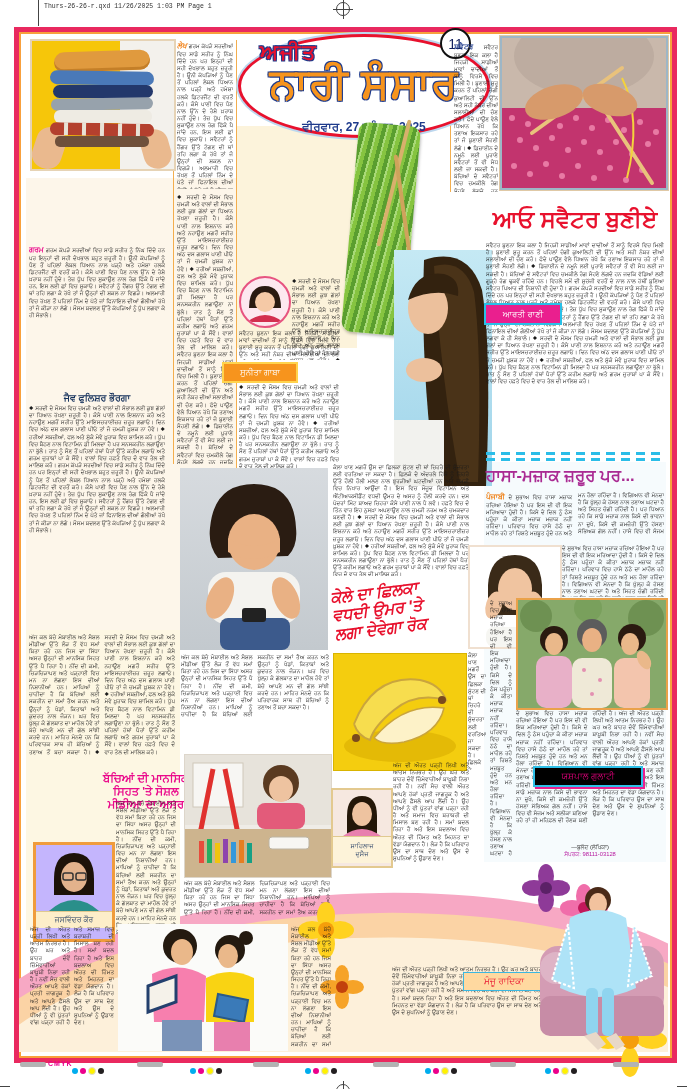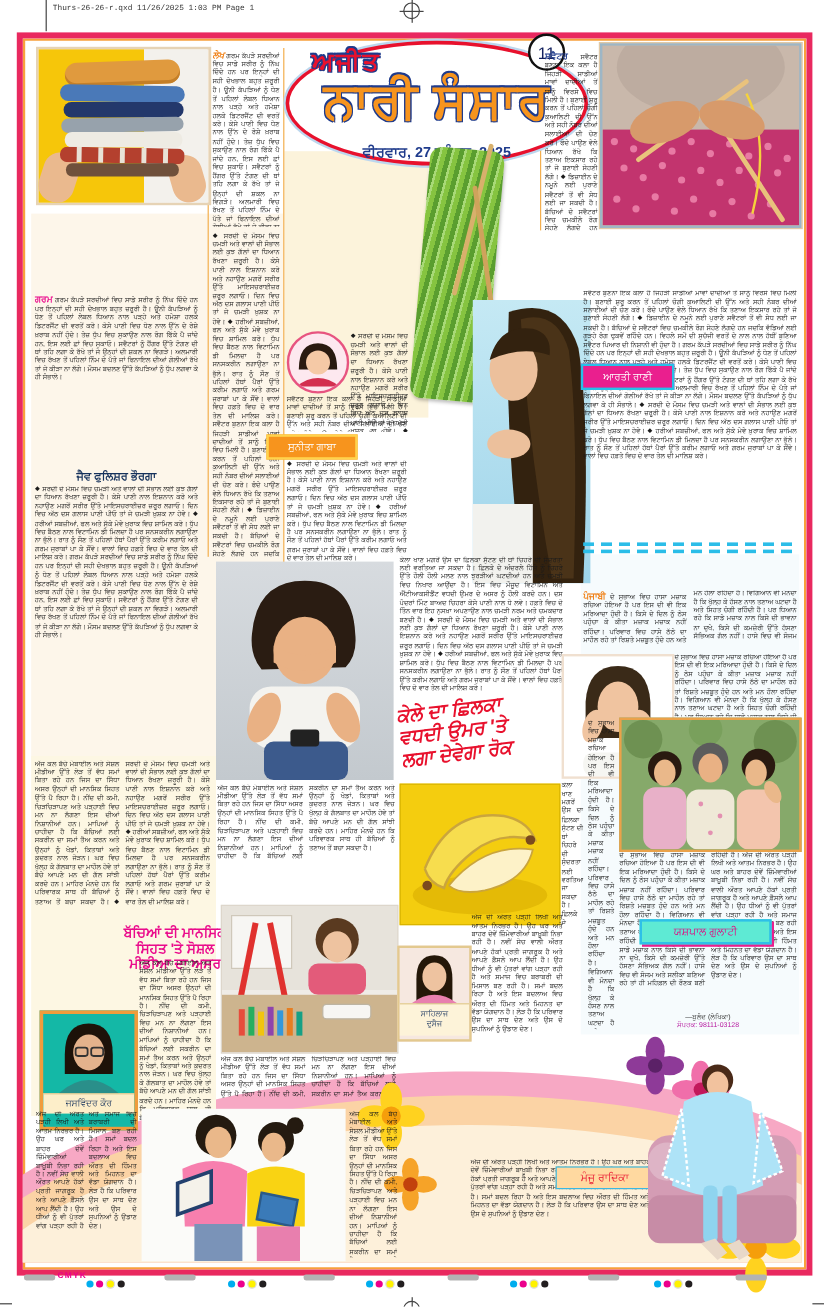--- a/index.html
+++ b/index.html
@@ -164,27 +164,29 @@
       <path d="M14 50 q8-30 36-26 q16 4 14 22 q-24-8-50 4" fill="#33220f"></path>
       <ellipse cx="30" cy="120" rx="18" ry="12" fill="#ecc09c"></ellipse>
       <rect x="0" y="170" width="50" height="66" fill="#f2f2ee"></rect>
     </svg>
   </div>
 
   <div class="abs g" style="left:333px;top:464px;width:136px;height:112px;">
     <span>ਕੇਲਾ ਖਾਣ ਮਗਰੋਂ ਉਸ ਦਾ ਛਿਲਕਾ ਸੁੱਟਣ ਦੀ ਥਾਂ ਚਿਹਰੇ ਦੀ ਸੁੰਦਰਤਾ ਲਈ ਵਰਤਿਆ ਜਾ ਸਕਦਾ ਹੈ। ਛਿਲਕੇ ਦੇ ਅੰਦਰਲੇ ਹਿੱਸੇ ਨੂੰ ਚਿਹਰੇ ਉੱਤੇ ਹੌਲੀ ਹੌਲੀ ਮਲਣ ਨਾਲ ਝੁਰੜੀਆਂ ਘਟਦੀਆਂ ਹਨ ਅਤੇ ਚਮੜੀ ਵਿਚ ਨਿਖਾਰ ਆਉਂਦਾ ਹੈ। ਇਸ ਵਿਚ ਮੌਜੂਦ ਵਿਟਾਮਿਨ ਅਤੇ ਐਂਟੀਆਕਸੀਡੈਂਟ ਵਧਦੀ ਉਮਰ ਦੇ ਅਸਰ ਨੂੰ ਹੌਲੀ ਕਰਦੇ ਹਨ। ਦਸ ਪੰਦਰਾਂ ਮਿੰਟ ਬਾਅਦ ਚਿਹਰਾ ਕੋਸੇ ਪਾਣੀ ਨਾਲ ਧੋ ਲਵੋ। ਹਫ਼ਤੇ ਵਿਚ ਦੋ ਤਿੰਨ ਵਾਰ ਇਹ ਨੁਸਖ਼ਾ ਅਪਣਾਉਣ ਨਾਲ ਚਮੜੀ ਨਰਮ ਅਤੇ ਚਮਕਦਾਰ ਬਣਦੀ ਹੈ।</span> <span>◆ ਸਰਦੀ ਦੇ ਮੌਸਮ ਵਿਚ ਚਮੜੀ ਅਤੇ ਵਾਲਾਂ ਦੀ ਸੰਭਾਲ ਲਈ ਕੁਝ ਗੱਲਾਂ ਦਾ ਧਿਆਨ ਰੱਖਣਾ ਜ਼ਰੂਰੀ ਹੈ। ਕੋਸੇ ਪਾਣੀ ਨਾਲ ਇਸ਼ਨਾਨ ਕਰੋ ਅਤੇ ਨਹਾਉਣ ਮਗਰੋਂ ਸਰੀਰ ਉੱਤੇ ਮਾਇਸਚਰਾਈਜ਼ਰ ਜ਼ਰੂਰ ਲਗਾਓ। ਦਿਨ ਵਿਚ ਅੱਠ ਦਸ ਗਲਾਸ ਪਾਣੀ ਪੀਓ ਤਾਂ ਜੋ ਚਮੜੀ ਖ਼ੁਸ਼ਕ ਨਾ ਹੋਵੇ। ◆ ਹਰੀਆਂ ਸਬਜ਼ੀਆਂ, ਫਲ ਅਤੇ ਸੁੱਕੇ ਮੇਵੇ ਖ਼ੁਰਾਕ ਵਿਚ ਸ਼ਾਮਿਲ ਕਰੋ। ਧੁੱਪ ਵਿਚ ਬੈਠਣ ਨਾਲ ਵਿਟਾਮਿਨ ਡੀ ਮਿਲਦਾ ਹੈ ਪਰ ਸਨਸਕਰੀਨ ਲਗਾਉਣਾ ਨਾ ਭੁੱਲੋ। ਰਾਤ ਨੂੰ ਸੌਣ ਤੋਂ ਪਹਿਲਾਂ ਹੱਥਾਂ ਪੈਰਾਂ ਉੱਤੇ ਕਰੀਮ ਲਗਾਓ ਅਤੇ ਗਰਮ ਜੁਰਾਬਾਂ ਪਾ ਕੇ ਸੌਂਵੋ। ਵਾਲਾਂ ਵਿਚ ਹਫ਼ਤੇ ਵਿਚ ਦੋ ਵਾਰ ਤੇਲ ਦੀ ਮਾਲਿਸ਼ ਕਰੋ।</span>
   </div>
 
+  <div class="abs hd" style="left:486px;top:206px;width:178px;text-align:center;font-size:23px;color:#e8112d;">ਆਓ ਸਵੈਟਰ ਬੁਣੀਏ</div>
   <div class="abs g" style="left:486px;top:242px;width:178px;height:208px;">
     <span>ਸਵੈਟਰ ਬੁਣਨਾ ਇਕ ਕਲਾ ਹੈ ਜਿਹੜੀ ਸਾਡੀਆਂ ਮਾਵਾਂ ਦਾਦੀਆਂ ਤੋਂ ਸਾਨੂੰ ਵਿਰਸੇ ਵਿਚ ਮਿਲੀ ਹੈ। ਬੁਣਾਈ ਸ਼ੁਰੂ ਕਰਨ ਤੋਂ ਪਹਿਲਾਂ ਚੰਗੀ ਕੁਆਲਿਟੀ ਦੀ ਉੱਨ ਅਤੇ ਸਹੀ ਨੰਬਰ ਦੀਆਂ ਸਲਾਈਆਂ ਦੀ ਚੋਣ ਕਰੋ। ਫੰਦੇ ਪਾਉਣ ਵੇਲੇ ਧਿਆਨ ਰੱਖੋ ਕਿ ਤਣਾਅ ਇਕਸਾਰ ਰਹੇ ਤਾਂ ਜੋ ਬੁਣਾਈ ਸੋਹਣੀ ਲੱਗੇ। ◆ ਡਿਜ਼ਾਈਨ ਦੇ ਨਮੂਨੇ ਲਈ ਪੁਰਾਣੇ ਸਵੈਟਰਾਂ ਤੋਂ ਵੀ ਸੇਧ ਲਈ ਜਾ ਸਕਦੀ ਹੈ। ਬੱਚਿਆਂ ਦੇ ਸਵੈਟਰਾਂ ਵਿਚ ਚਮਕੀਲੇ ਰੰਗ ਸੋਹਣੇ ਲੱਗਦੇ ਹਨ ਜਦਕਿ ਵੱਡਿਆਂ ਲਈ ਗੂੜ੍ਹੇ ਰੰਗ ਢੁਕਵੇਂ ਰਹਿੰਦੇ ਹਨ। ਵਿਹਲੇ ਸਮੇਂ ਦੀ ਸੁਚੱਜੀ ਵਰਤੋਂ ਦੇ ਨਾਲ ਨਾਲ ਹੱਥੀਂ ਬੁਣਿਆ ਸਵੈਟਰ ਪਿਆਰ ਦੀ ਨਿਸ਼ਾਨੀ ਵੀ ਹੁੰਦਾ ਹੈ।</span> <span>ਗਰਮ ਕੱਪੜੇ ਸਰਦੀਆਂ ਵਿਚ ਸਾਡੇ ਸਰੀਰ ਨੂੰ ਨਿੱਘ ਦਿੰਦੇ ਹਨ ਪਰ ਇਨ੍ਹਾਂ ਦੀ ਸਹੀ ਦੇਖਭਾਲ ਬਹੁਤ ਜ਼ਰੂਰੀ ਹੈ। ਊਨੀ ਕੱਪੜਿਆਂ ਨੂੰ ਧੋਣ ਤੋਂ ਪਹਿਲਾਂ ਲੇਬਲ ਧਿਆਨ ਨਾਲ ਪੜ੍ਹੋ ਅਤੇ ਹਮੇਸ਼ਾ ਹਲਕੇ ਡਿਟਰਜੈਂਟ ਦੀ ਵਰਤੋਂ ਕਰੋ। ਕੋਸੇ ਪਾਣੀ ਵਿਚ ਧੋਣ ਨਾਲ ਉੱਨ ਦੇ ਰੇਸ਼ੇ ਖ਼ਰਾਬ ਨਹੀਂ ਹੁੰਦੇ। ਤੇਜ਼ ਧੁੱਪ ਵਿਚ ਸੁਕਾਉਣ ਨਾਲ ਰੰਗ ਫਿੱਕੇ ਪੈ ਜਾਂਦੇ ਹਨ, ਇਸ ਲਈ ਛਾਂ ਵਿਚ ਸੁਕਾਓ। ਸਵੈਟਰਾਂ ਨੂੰ ਹੈਂਗਰ ਉੱਤੇ ਟੰਗਣ ਦੀ ਥਾਂ ਤਹਿ ਲਗਾ ਕੇ ਰੱਖੋ ਤਾਂ ਜੋ ਉਨ੍ਹਾਂ ਦੀ ਸ਼ਕਲ ਨਾ ਵਿਗੜੇ। ਅਲਮਾਰੀ ਵਿਚ ਰੱਖਣ ਤੋਂ ਪਹਿਲਾਂ ਨਿੰਮ ਦੇ ਪੱਤੇ ਜਾਂ ਫਿਨਾਇਲ ਦੀਆਂ ਗੋਲੀਆਂ ਰੱਖੋ ਤਾਂ ਜੋ ਕੀੜਾ ਨਾ ਲੱਗੇ। ਮੌਸਮ ਬਦਲਣ ਉੱਤੇ ਕੱਪੜਿਆਂ ਨੂੰ ਧੁੱਪ ਲਗਵਾ ਕੇ ਹੀ ਸੰਭਾਲੋ।</span> <span>◆ ਸਰਦੀ ਦੇ ਮੌਸਮ ਵਿਚ ਚਮੜੀ ਅਤੇ ਵਾਲਾਂ ਦੀ ਸੰਭਾਲ ਲਈ ਕੁਝ ਗੱਲਾਂ ਦਾ ਧਿਆਨ ਰੱਖਣਾ ਜ਼ਰੂਰੀ ਹੈ। ਕੋਸੇ ਪਾਣੀ ਨਾਲ ਇਸ਼ਨਾਨ ਕਰੋ ਅਤੇ ਨਹਾਉਣ ਮਗਰੋਂ ਸਰੀਰ ਉੱਤੇ ਮਾਇਸਚਰਾਈਜ਼ਰ ਜ਼ਰੂਰ ਲਗਾਓ। ਦਿਨ ਵਿਚ ਅੱਠ ਦਸ ਗਲਾਸ ਪਾਣੀ ਪੀਓ ਤਾਂ ਜੋ ਚਮੜੀ ਖ਼ੁਸ਼ਕ ਨਾ ਹੋਵੇ। ◆ ਹਰੀਆਂ ਸਬਜ਼ੀਆਂ, ਫਲ ਅਤੇ ਸੁੱਕੇ ਮੇਵੇ ਖ਼ੁਰਾਕ ਵਿਚ ਸ਼ਾਮਿਲ ਕਰੋ। ਧੁੱਪ ਵਿਚ ਬੈਠਣ ਨਾਲ ਵਿਟਾਮਿਨ ਡੀ ਮਿਲਦਾ ਹੈ ਪਰ ਸਨਸਕਰੀਨ ਲਗਾਉਣਾ ਨਾ ਭੁੱਲੋ। ਰਾਤ ਨੂੰ ਸੌਣ ਤੋਂ ਪਹਿਲਾਂ ਹੱਥਾਂ ਪੈਰਾਂ ਉੱਤੇ ਕਰੀਮ ਲਗਾਓ ਅਤੇ ਗਰਮ ਜੁਰਾਬਾਂ ਪਾ ਕੇ ਸੌਂਵੋ। ਵਾਲਾਂ ਵਿਚ ਹਫ਼ਤੇ ਵਿਚ ਦੋ ਵਾਰ ਤੇਲ ਦੀ ਮਾਲਿਸ਼ ਕਰੋ।</span>
   </div>
   <div class="abs chip" style="left:484px;top:303px;width:74px;height:18px;background:#ea1f8e;border:2px solid #28c0e8;color:#fff;font-size:8.5px;">ਆਰਤੀ ਰਾਣੀ</div>
 
   <div class="abs dash2" style="left:486px;top:452px;width:178px;height:9px;"></div>
 
+  <div class="abs hd" style="left:486px;top:466px;width:180px;font-size:16.5px;color:#aa2b93;">ਹਾਸਾ-ਮਜ਼ਾਕ ਜ਼ਰੂਰ ਪਰ...</div>
   <div class="abs g" style="left:486px;top:492px;width:178px;height:52px;column-count:2;column-gap:6px;">
     <b class="lead" style="color:#f07f13;">ਪੰਜਾਬੀ</b>
     <span>ਦੇ ਸੁਭਾਅ ਵਿਚ ਹਾਸਾ ਮਜ਼ਾਕ ਰਚਿਆ ਹੋਇਆ ਹੈ ਪਰ ਇਸ ਦੀ ਵੀ ਇਕ ਮਰਿਆਦਾ ਹੁੰਦੀ ਹੈ। ਕਿਸੇ ਦੇ ਦਿਲ ਨੂੰ ਠੇਸ ਪਹੁੰਚਾ ਕੇ ਕੀਤਾ ਮਜ਼ਾਕ ਮਜ਼ਾਕ ਨਹੀਂ ਰਹਿੰਦਾ। ਪਰਿਵਾਰ ਵਿਚ ਹਾਸੇ ਠੱਠੇ ਦਾ ਮਾਹੌਲ ਰਹੇ ਤਾਂ ਰਿਸ਼ਤੇ ਮਜ਼ਬੂਤ ਹੁੰਦੇ ਹਨ ਅਤੇ ਮਨ ਹੌਲਾ ਰਹਿੰਦਾ ਹੈ। ਵਿਗਿਆਨ ਵੀ ਮੰਨਦਾ ਹੈ ਕਿ ਖੁੱਲ੍ਹ ਕੇ ਹੱਸਣ ਨਾਲ ਤਣਾਅ ਘਟਦਾ ਹੈ ਅਤੇ ਸਿਹਤ ਚੰਗੀ ਰਹਿੰਦੀ ਹੈ। ਪਰ ਧਿਆਨ ਰਹੇ ਕਿ ਸਾਡੇ ਮਜ਼ਾਕ ਨਾਲ ਕਿਸੇ ਦੀ ਭਾਵਨਾ ਨਾ ਦੁਖੇ, ਕਿਸੇ ਦੀ ਕਮਜ਼ੋਰੀ ਉੱਤੇ ਹੱਸਣਾ ਸੱਭਿਅਕ ਗੱਲ ਨਹੀਂ। ਹਾਸੇ ਵਿਚ ਵੀ ਸੰਜਮ ਅਤੇ ਸਲੀਕਾ ਬਣਿਆ ਰਹੇ ਤਾਂ ਹੀ ਮਹਿਫ਼ਲ ਦੀ ਰੌਣਕ ਬਣੀ ਰਹਿੰਦੀ ਹੈ।</span>
   </div>
 
   <div class="abs" style="left:468px;top:545px;width:90px;height:100px;border:2px solid #f0e0d0;background:#fff;overflow:hidden;">
     <svg width="90" height="100" viewBox="0 0 90 100">
       <path d="M18 38 q2-30 27-30 q25 0 27 30 l0 30 l-54 0 z" fill="#3a2a18"></path>
       <ellipse cx="45" cy="42" rx="17" ry="21" fill="#f0c4a0"></ellipse>
       <ellipse cx="24" cy="58" rx="8" ry="14" fill="#f0c4a0" transform="rotate(18 24 58)"></ellipse>
@@ -212,21 +214,21 @@
         <ellipse cx="112" cy="44" rx="9" ry="11" fill="#eab88a"></ellipse>
       <rect x="96" y="58" width="36" height="50" rx="10" fill="#f3c5ad"></rect>
       <ellipse cx="126" cy="60" rx="6" ry="10" fill="#eab88a" transform="rotate(-30 126 60)"></ellipse>
     </svg>
   </div>
   <div class="abs g" style="left:490px;top:600px;width:22px;height:258px;"><span>ਦੇ ਸੁਭਾਅ ਵਿਚ ਹਾਸਾ ਮਜ਼ਾਕ ਰਚਿਆ ਹੋਇਆ ਹੈ ਪਰ ਇਸ ਦੀ ਵੀ ਇਕ ਮਰਿਆਦਾ ਹੁੰਦੀ ਹੈ। ਕਿਸੇ ਦੇ ਦਿਲ ਨੂੰ ਠੇਸ ਪਹੁੰਚਾ ਕੇ ਕੀਤਾ ਮਜ਼ਾਕ ਮਜ਼ਾਕ ਨਹੀਂ ਰਹਿੰਦਾ। ਪਰਿਵਾਰ ਵਿਚ ਹਾਸੇ ਠੱਠੇ ਦਾ ਮਾਹੌਲ ਰਹੇ ਤਾਂ ਰਿਸ਼ਤੇ ਮਜ਼ਬੂਤ ਹੁੰਦੇ ਹਨ ਅਤੇ ਮਨ ਹੌਲਾ ਰਹਿੰਦਾ ਹੈ। ਵਿਗਿਆਨ ਵੀ ਮੰਨਦਾ ਹੈ ਕਿ ਖੁੱਲ੍ਹ ਕੇ ਹੱਸਣ ਨਾਲ ਤਣਾਅ ਘਟਦਾ ਹੈ ਅਤੇ ਸਿਹਤ ਚੰਗੀ ਰਹਿੰਦੀ ਹੈ। ਪਰ ਧਿਆਨ ਰਹੇ ਕਿ ਸਾਡੇ ਮਜ਼ਾਕ ਨਾਲ ਕਿਸੇ ਦੀ ਭਾਵਨਾ ਨਾ ਦੁਖੇ, ਕਿਸੇ ਦੀ ਕਮਜ਼ੋਰੀ ਉੱਤੇ ਹੱਸਣਾ ਸੱਭਿਅਕ ਗੱਲ ਨਹੀਂ। ਹਾਸੇ ਵਿਚ ਵੀ ਸੰਜਮ ਅਤੇ ਸਲੀਕਾ ਬਣਿਆ ਰਹੇ ਤਾਂ ਹੀ ਮਹਿਫ਼ਲ ਦੀ ਰੌਣਕ ਬਣੀ ਰਹਿੰਦੀ ਹੈ।</span></div>
 
   <div class="abs g" style="left:516px;top:710px;width:148px;height:132px;column-count:2;column-gap:5px;">
     <span>ਦੇ ਸੁਭਾਅ ਵਿਚ ਹਾਸਾ ਮਜ਼ਾਕ ਰਚਿਆ ਹੋਇਆ ਹੈ ਪਰ ਇਸ ਦੀ ਵੀ ਇਕ ਮਰਿਆਦਾ ਹੁੰਦੀ ਹੈ। ਕਿਸੇ ਦੇ ਦਿਲ ਨੂੰ ਠੇਸ ਪਹੁੰਚਾ ਕੇ ਕੀਤਾ ਮਜ਼ਾਕ ਮਜ਼ਾਕ ਨਹੀਂ ਰਹਿੰਦਾ। ਪਰਿਵਾਰ ਵਿਚ ਹਾਸੇ ਠੱਠੇ ਦਾ ਮਾਹੌਲ ਰਹੇ ਤਾਂ ਰਿਸ਼ਤੇ ਮਜ਼ਬੂਤ ਹੁੰਦੇ ਹਨ ਅਤੇ ਮਨ ਹੌਲਾ ਰਹਿੰਦਾ ਹੈ। ਵਿਗਿਆਨ ਵੀ ਮੰਨਦਾ ਹੈ ਕਿ ਖੁੱਲ੍ਹ ਕੇ ਹੱਸਣ ਨਾਲ ਤਣਾਅ ਘਟਦਾ ਹੈ ਅਤੇ ਸਿਹਤ ਚੰਗੀ ਰਹਿੰਦੀ ਹੈ। ਪਰ ਧਿਆਨ ਰਹੇ ਕਿ ਸਾਡੇ ਮਜ਼ਾਕ ਨਾਲ ਕਿਸੇ ਦੀ ਭਾਵਨਾ ਨਾ ਦੁਖੇ, ਕਿਸੇ ਦੀ ਕਮਜ਼ੋਰੀ ਉੱਤੇ ਹੱਸਣਾ ਸੱਭਿਅਕ ਗੱਲ ਨਹੀਂ। ਹਾਸੇ ਵਿਚ ਵੀ ਸੰਜਮ ਅਤੇ ਸਲੀਕਾ ਬਣਿਆ ਰਹੇ ਤਾਂ ਹੀ ਮਹਿਫ਼ਲ ਦੀ ਰੌਣਕ ਬਣੀ ਰਹਿੰਦੀ ਹੈ।</span> <span>ਅੱਜ ਦੀ ਔਰਤ ਪੜ੍ਹੀ ਲਿਖੀ ਅਤੇ ਆਤਮ ਨਿਰਭਰ ਹੈ। ਉਹ ਘਰ ਅਤੇ ਬਾਹਰ ਦੋਵੇਂ ਜ਼ਿੰਮੇਵਾਰੀਆਂ ਬਾਖ਼ੂਬੀ ਨਿਭਾ ਰਹੀ ਹੈ। ਨਵੀਂ ਸੋਚ ਵਾਲੀ ਔਰਤ ਆਪਣੇ ਹੱਕਾਂ ਪ੍ਰਤੀ ਜਾਗਰੂਕ ਹੈ ਅਤੇ ਆਪਣੇ ਫ਼ੈਸਲੇ ਆਪ ਲੈਂਦੀ ਹੈ। ਉਹ ਧੀਆਂ ਨੂੰ ਵੀ ਪੁੱਤਰਾਂ ਵਾਂਗ ਪੜ੍ਹਾ ਰਹੀ ਹੈ ਅਤੇ ਸਮਾਜ ਵਿਚ ਬਰਾਬਰੀ ਦੀ ਮਿਸਾਲ ਬਣ ਰਹੀ ਹੈ। ਸਮਾਂ ਬਦਲ ਰਿਹਾ ਹੈ ਅਤੇ ਇਸ ਬਦਲਾਅ ਵਿਚ ਔਰਤ ਦੀ ਹਿੰਮਤ ਅਤੇ ਮਿਹਨਤ ਦਾ ਵੱਡਾ ਯੋਗਦਾਨ ਹੈ। ਲੋੜ ਹੈ ਕਿ ਪਰਿਵਾਰ ਉਸ ਦਾ ਸਾਥ ਦੇਣ ਅਤੇ ਉਸ ਦੇ ਸੁਪਨਿਆਂ ਨੂੰ ਉਡਾਣ ਦੇਣ।</span>
   </div>
-  <div class="abs chip" style="left:533px;top:766px;width:106px;height:17px;background:#5eead4;border:2px solid #2ec0e8;box-shadow:2px 2px 0 #ea1f8e;color:#e6007e;font-size:9px;">ਯਸ਼ਪਾਲ ਗੁਲਾਟੀ</div>
+  <div class="abs chip" style="left:533px;top:766px;width:106px;height:17px;background:#000000;border:2px solid #2ec0e8;box-shadow:2px 2px 0 #ea1f8e;color:#e6007e;font-size:9px;">ਯਸ਼ਪਾਲ ਗੁਲਾਟੀ</div>
   <div class="abs" style="left:516px;top:844px;width:148px;text-align:center;font-size:5.8px;color:#333;">
     <span>—ਬੁਲੰਦ (ਲੇਖਿਕਾ)</span><br>
     <span style="color:#b5179e;">ਸੰਪਰਕ: 98111-03128</span>
   </div>
 
   <div class="abs hd pre" style="left:332px;top:580px;width:150px;font-size:16px;line-height:1.15;color:#e8112d;font-style:italic;transform:rotate(-7deg);">ਕੇਲੇ ਦਾ ਛਿਲਕਾ
 ਵਧਦੀ ਉਮਰ 'ਤੇ
 ਲਗਾ ਦੇਵੇਗਾ ਰੋਕ</div>
   <div class="abs" style="left:333px;top:653px;width:132px;height:116px;background:#f4cd0f;border:1px solid #d9b400;overflow:hidden;">
     <svg width="132" height="116" viewBox="0 0 132 116">
@@ -254,21 +256,21 @@
   <div class="abs g" style="left:181px;top:654px;width:148px;height:98px;column-count:2;column-gap:5px;">
     <span>ਅੱਜ ਕਲ ਬੱਚੇ ਮੋਬਾਈਲ ਅਤੇ ਸੋਸ਼ਲ ਮੀਡੀਆ ਉੱਤੇ ਲੋੜ ਤੋਂ ਵੱਧ ਸਮਾਂ ਬਿਤਾ ਰਹੇ ਹਨ ਜਿਸ ਦਾ ਸਿੱਧਾ ਅਸਰ ਉਨ੍ਹਾਂ ਦੀ ਮਾਨਸਿਕ ਸਿਹਤ ਉੱਤੇ ਪੈ ਰਿਹਾ ਹੈ। ਨੀਂਦ ਦੀ ਕਮੀ, ਚਿੜਚਿੜਾਪਣ ਅਤੇ ਪੜ੍ਹਾਈ ਵਿਚ ਮਨ ਨਾ ਲੱਗਣਾ ਇਸ ਦੀਆਂ ਨਿਸ਼ਾਨੀਆਂ ਹਨ। ਮਾਪਿਆਂ ਨੂੰ ਚਾਹੀਦਾ ਹੈ ਕਿ ਬੱਚਿਆਂ ਲਈ ਸਕਰੀਨ ਦਾ ਸਮਾਂ ਤੈਅ ਕਰਨ ਅਤੇ ਉਨ੍ਹਾਂ ਨੂੰ ਖੇਡਾਂ, ਕਿਤਾਬਾਂ ਅਤੇ ਕੁਦਰਤ ਨਾਲ ਜੋੜਨ। ਘਰ ਵਿਚ ਖੁੱਲ੍ਹ ਕੇ ਗੱਲਬਾਤ ਦਾ ਮਾਹੌਲ ਹੋਵੇ ਤਾਂ ਬੱਚੇ ਆਪਣੇ ਮਨ ਦੀ ਗੱਲ ਸਾਂਝੀ ਕਰਦੇ ਹਨ। ਮਾਹਿਰ ਮੰਨਦੇ ਹਨ ਕਿ ਪਰਿਵਾਰਕ ਸਾਥ ਹੀ ਬੱਚਿਆਂ ਨੂੰ ਤਣਾਅ ਤੋਂ ਬਚਾ ਸਕਦਾ ਹੈ।</span>
   </div>
 
   <div class="abs g" style="left:29px;top:634px;width:146px;height:136px;column-count:2;column-gap:5px;">
     <span>ਅੱਜ ਕਲ ਬੱਚੇ ਮੋਬਾਈਲ ਅਤੇ ਸੋਸ਼ਲ ਮੀਡੀਆ ਉੱਤੇ ਲੋੜ ਤੋਂ ਵੱਧ ਸਮਾਂ ਬਿਤਾ ਰਹੇ ਹਨ ਜਿਸ ਦਾ ਸਿੱਧਾ ਅਸਰ ਉਨ੍ਹਾਂ ਦੀ ਮਾਨਸਿਕ ਸਿਹਤ ਉੱਤੇ ਪੈ ਰਿਹਾ ਹੈ। ਨੀਂਦ ਦੀ ਕਮੀ, ਚਿੜਚਿੜਾਪਣ ਅਤੇ ਪੜ੍ਹਾਈ ਵਿਚ ਮਨ ਨਾ ਲੱਗਣਾ ਇਸ ਦੀਆਂ ਨਿਸ਼ਾਨੀਆਂ ਹਨ। ਮਾਪਿਆਂ ਨੂੰ ਚਾਹੀਦਾ ਹੈ ਕਿ ਬੱਚਿਆਂ ਲਈ ਸਕਰੀਨ ਦਾ ਸਮਾਂ ਤੈਅ ਕਰਨ ਅਤੇ ਉਨ੍ਹਾਂ ਨੂੰ ਖੇਡਾਂ, ਕਿਤਾਬਾਂ ਅਤੇ ਕੁਦਰਤ ਨਾਲ ਜੋੜਨ। ਘਰ ਵਿਚ ਖੁੱਲ੍ਹ ਕੇ ਗੱਲਬਾਤ ਦਾ ਮਾਹੌਲ ਹੋਵੇ ਤਾਂ ਬੱਚੇ ਆਪਣੇ ਮਨ ਦੀ ਗੱਲ ਸਾਂਝੀ ਕਰਦੇ ਹਨ। ਮਾਹਿਰ ਮੰਨਦੇ ਹਨ ਕਿ ਪਰਿਵਾਰਕ ਸਾਥ ਹੀ ਬੱਚਿਆਂ ਨੂੰ ਤਣਾਅ ਤੋਂ ਬਚਾ ਸਕਦਾ ਹੈ।</span> <span>◆ ਸਰਦੀ ਦੇ ਮੌਸਮ ਵਿਚ ਚਮੜੀ ਅਤੇ ਵਾਲਾਂ ਦੀ ਸੰਭਾਲ ਲਈ ਕੁਝ ਗੱਲਾਂ ਦਾ ਧਿਆਨ ਰੱਖਣਾ ਜ਼ਰੂਰੀ ਹੈ। ਕੋਸੇ ਪਾਣੀ ਨਾਲ ਇਸ਼ਨਾਨ ਕਰੋ ਅਤੇ ਨਹਾਉਣ ਮਗਰੋਂ ਸਰੀਰ ਉੱਤੇ ਮਾਇਸਚਰਾਈਜ਼ਰ ਜ਼ਰੂਰ ਲਗਾਓ। ਦਿਨ ਵਿਚ ਅੱਠ ਦਸ ਗਲਾਸ ਪਾਣੀ ਪੀਓ ਤਾਂ ਜੋ ਚਮੜੀ ਖ਼ੁਸ਼ਕ ਨਾ ਹੋਵੇ। ◆ ਹਰੀਆਂ ਸਬਜ਼ੀਆਂ, ਫਲ ਅਤੇ ਸੁੱਕੇ ਮੇਵੇ ਖ਼ੁਰਾਕ ਵਿਚ ਸ਼ਾਮਿਲ ਕਰੋ। ਧੁੱਪ ਵਿਚ ਬੈਠਣ ਨਾਲ ਵਿਟਾਮਿਨ ਡੀ ਮਿਲਦਾ ਹੈ ਪਰ ਸਨਸਕਰੀਨ ਲਗਾਉਣਾ ਨਾ ਭੁੱਲੋ। ਰਾਤ ਨੂੰ ਸੌਣ ਤੋਂ ਪਹਿਲਾਂ ਹੱਥਾਂ ਪੈਰਾਂ ਉੱਤੇ ਕਰੀਮ ਲਗਾਓ ਅਤੇ ਗਰਮ ਜੁਰਾਬਾਂ ਪਾ ਕੇ ਸੌਂਵੋ। ਵਾਲਾਂ ਵਿਚ ਹਫ਼ਤੇ ਵਿਚ ਦੋ ਵਾਰ ਤੇਲ ਦੀ ਮਾਲਿਸ਼ ਕਰੋ।</span>
   </div>
   <div class="abs hd pre" style="left:95px;top:772px;width:102px;text-align:center;font-size:11.5px;line-height:1.15;color:#ea0b8c;">ਬੱਚਿਆਂ ਦੀ ਮਾਨਸਿਕ
 ਸਿਹਤ 'ਤੇ ਸੋਸ਼ਲ
 ਮੀਡੀਆ ਦਾ ਅਸਰ</div>
-  <div class="abs" style="left:33px;top:842px;width:76px;height:94px;border:3px solid #f09c3c;background:#14b8a6;overflow:hidden;">
+  <div class="abs" style="left:33px;top:842px;width:76px;height:94px;border:3px solid #f09c3c;background:#c4b5fd;overflow:hidden;">
     <svg width="70" height="66" viewBox="0 0 70 66" style="display:block;margin:0 auto;">
       <path d="M15 34 q0-26 20-26 q20 0 20 26 l0 16 l-40 0 z" fill="#1d1209"></path>
       <ellipse cx="35" cy="32" rx="13" ry="15" fill="#e3b28c"></ellipse>
       <rect x="24" y="28" width="10" height="7" rx="2" fill="none" stroke="#333" stroke-width="1.5"></rect>
       <rect x="37" y="28" width="10" height="7" rx="2" fill="none" stroke="#333" stroke-width="1.5"></rect>
       <path d="M10 66 q25-22 50 0 z" fill="#2a8f8a"></path>
     </svg>
     <div class="chip" style="height:16px;background:#fdeec9;color:#16325c;font-size:7.5px;border-top:1px solid #e0c98f;">ਜਸਵਿੰਦਰ ਕੌਰ</div>
   </div>
   <div class="abs g" style="left:116px;top:800px;width:60px;height:136px;"><span>ਅੱਜ ਕਲ ਬੱਚੇ ਮੋਬਾਈਲ ਅਤੇ ਸੋਸ਼ਲ ਮੀਡੀਆ ਉੱਤੇ ਲੋੜ ਤੋਂ ਵੱਧ ਸਮਾਂ ਬਿਤਾ ਰਹੇ ਹਨ ਜਿਸ ਦਾ ਸਿੱਧਾ ਅਸਰ ਉਨ੍ਹਾਂ ਦੀ ਮਾਨਸਿਕ ਸਿਹਤ ਉੱਤੇ ਪੈ ਰਿਹਾ ਹੈ। ਨੀਂਦ ਦੀ ਕਮੀ, ਚਿੜਚਿੜਾਪਣ ਅਤੇ ਪੜ੍ਹਾਈ ਵਿਚ ਮਨ ਨਾ ਲੱਗਣਾ ਇਸ ਦੀਆਂ ਨਿਸ਼ਾਨੀਆਂ ਹਨ। ਮਾਪਿਆਂ ਨੂੰ ਚਾਹੀਦਾ ਹੈ ਕਿ ਬੱਚਿਆਂ ਲਈ ਸਕਰੀਨ ਦਾ ਸਮਾਂ ਤੈਅ ਕਰਨ ਅਤੇ ਉਨ੍ਹਾਂ ਨੂੰ ਖੇਡਾਂ, ਕਿਤਾਬਾਂ ਅਤੇ ਕੁਦਰਤ ਨਾਲ ਜੋੜਨ। ਘਰ ਵਿਚ ਖੁੱਲ੍ਹ ਕੇ ਗੱਲਬਾਤ ਦਾ ਮਾਹੌਲ ਹੋਵੇ ਤਾਂ ਬੱਚੇ ਆਪਣੇ ਮਨ ਦੀ ਗੱਲ ਸਾਂਝੀ ਕਰਦੇ ਹਨ। ਮਾਹਿਰ ਮੰਨਦੇ ਹਨ ਕਿ ਪਰਿਵਾਰਕ ਸਾਥ ਹੀ ਬੱਚਿਆਂ ਨੂੰ ਤਣਾਅ ਤੋਂ ਬਚਾ ਸਕਦਾ ਹੈ।</span></div>

